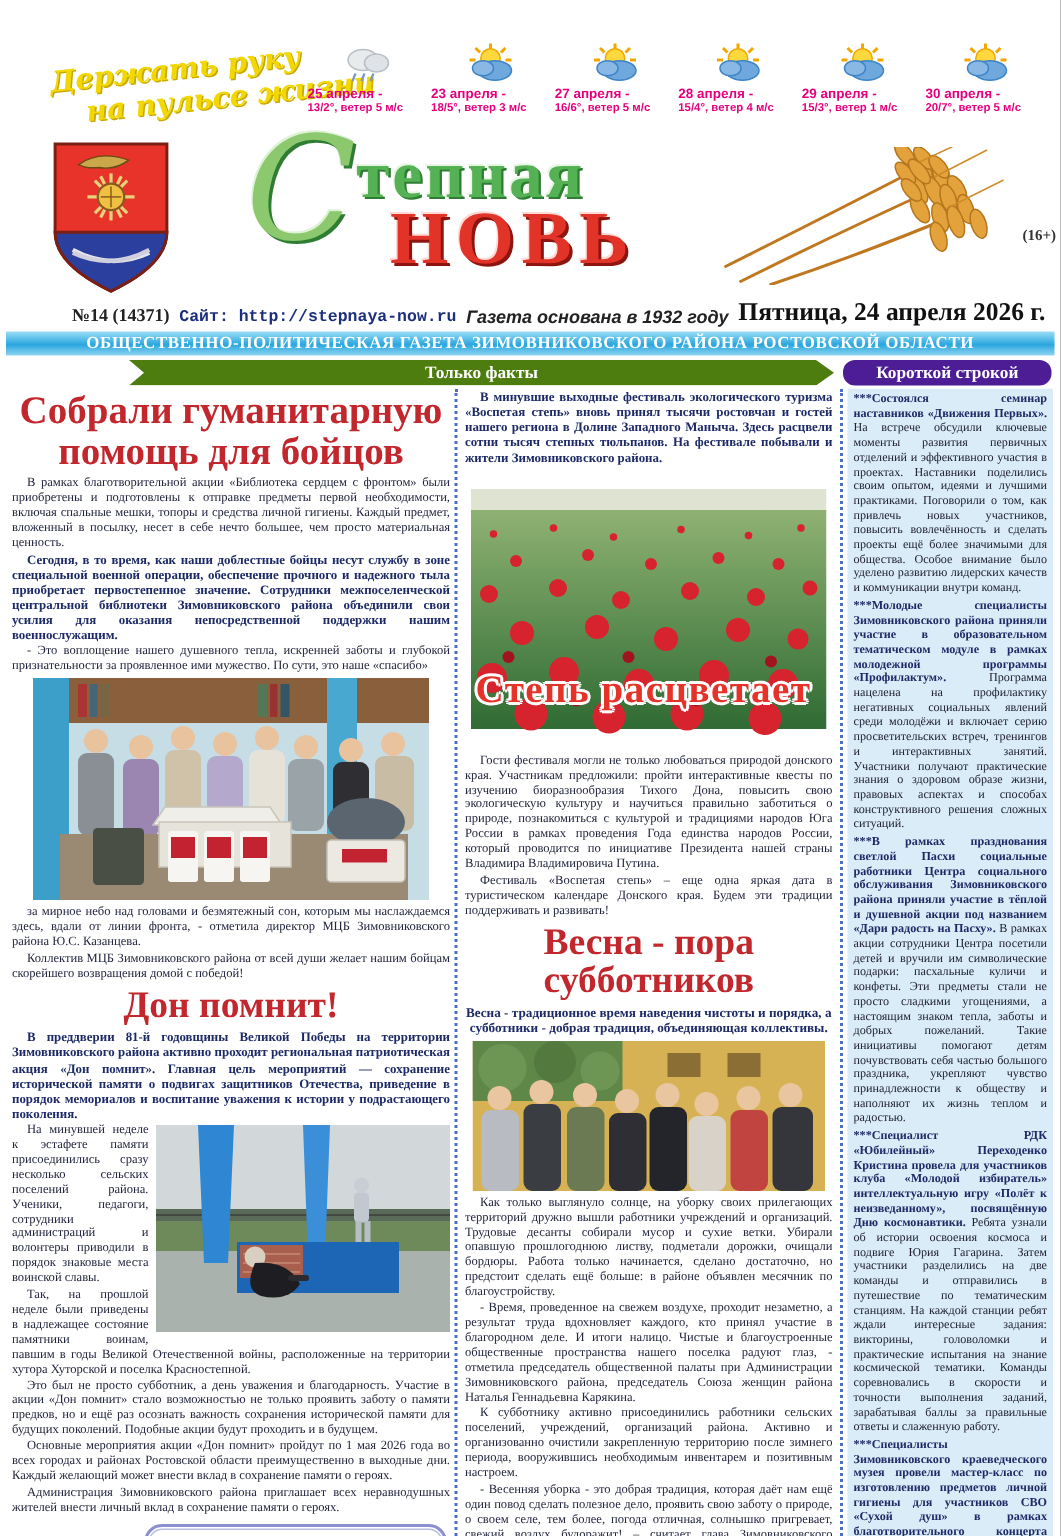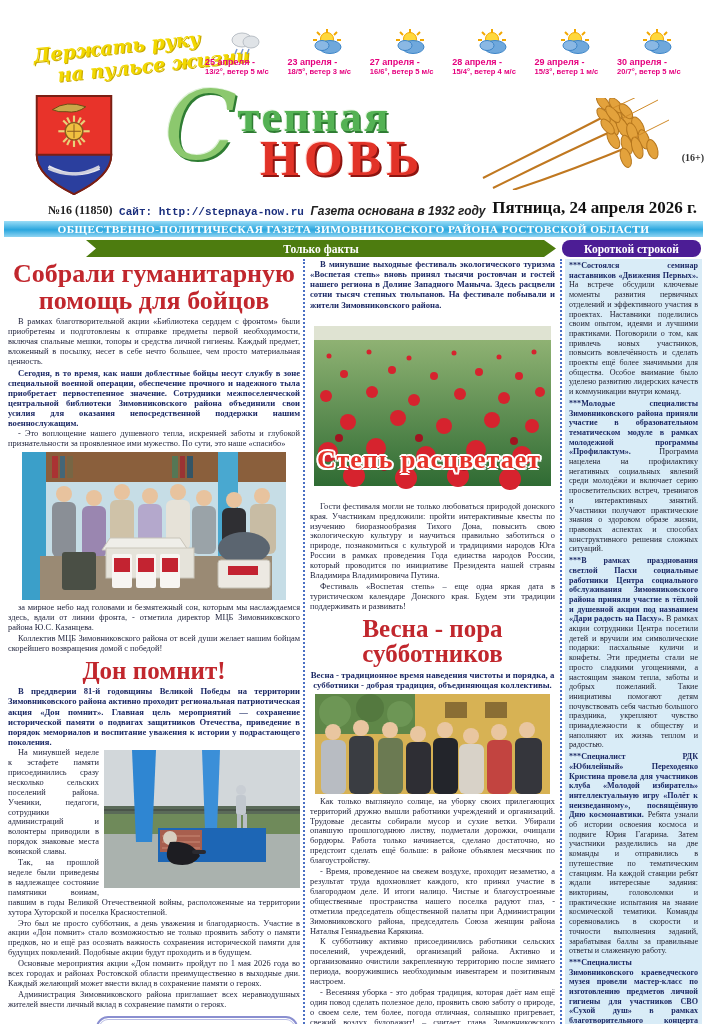--- a/index.html
+++ b/index.html
@@ -251,21 +251,21 @@
       <g stroke="#d08a28" stroke-width="1">
         <line x1="150" y1="20" x2="185" y2="2"></line>
           <line x1="160" y1="40" x2="196" y2="22"></line>
           <line x1="140" y1="10" x2="170" y2="-4"></line>
       </g>
     </svg>
     <div class="age">(16+)</div>
   </div>
 
   <div class="info-row">
-    <span class="issue">№16 (11850)</span>
+    <span class="issue">№14 (14371)</span>
     <a class="site" href="#">Сайт: http://stepnaya-now.ru</a>
     <span class="founded">Газета основана в 1932 году</span>
     <span class="pdate">Пятница,  24 апреля 2026 г.</span>
   </div>
 
   <div class="strip">ОБЩЕСТВЕННО-ПОЛИТИЧЕСКАЯ ГАЗЕТА ЗИМОВНИКОВСКОГО РАЙОНА РОСТОВСКОЙ ОБЛАСТИ</div>
 
   <div class="ribbon-row">
     <div class="ribbon-facts">Только факты</div>
     <div class="ribbon-shorts">Короткой строкой</div>

